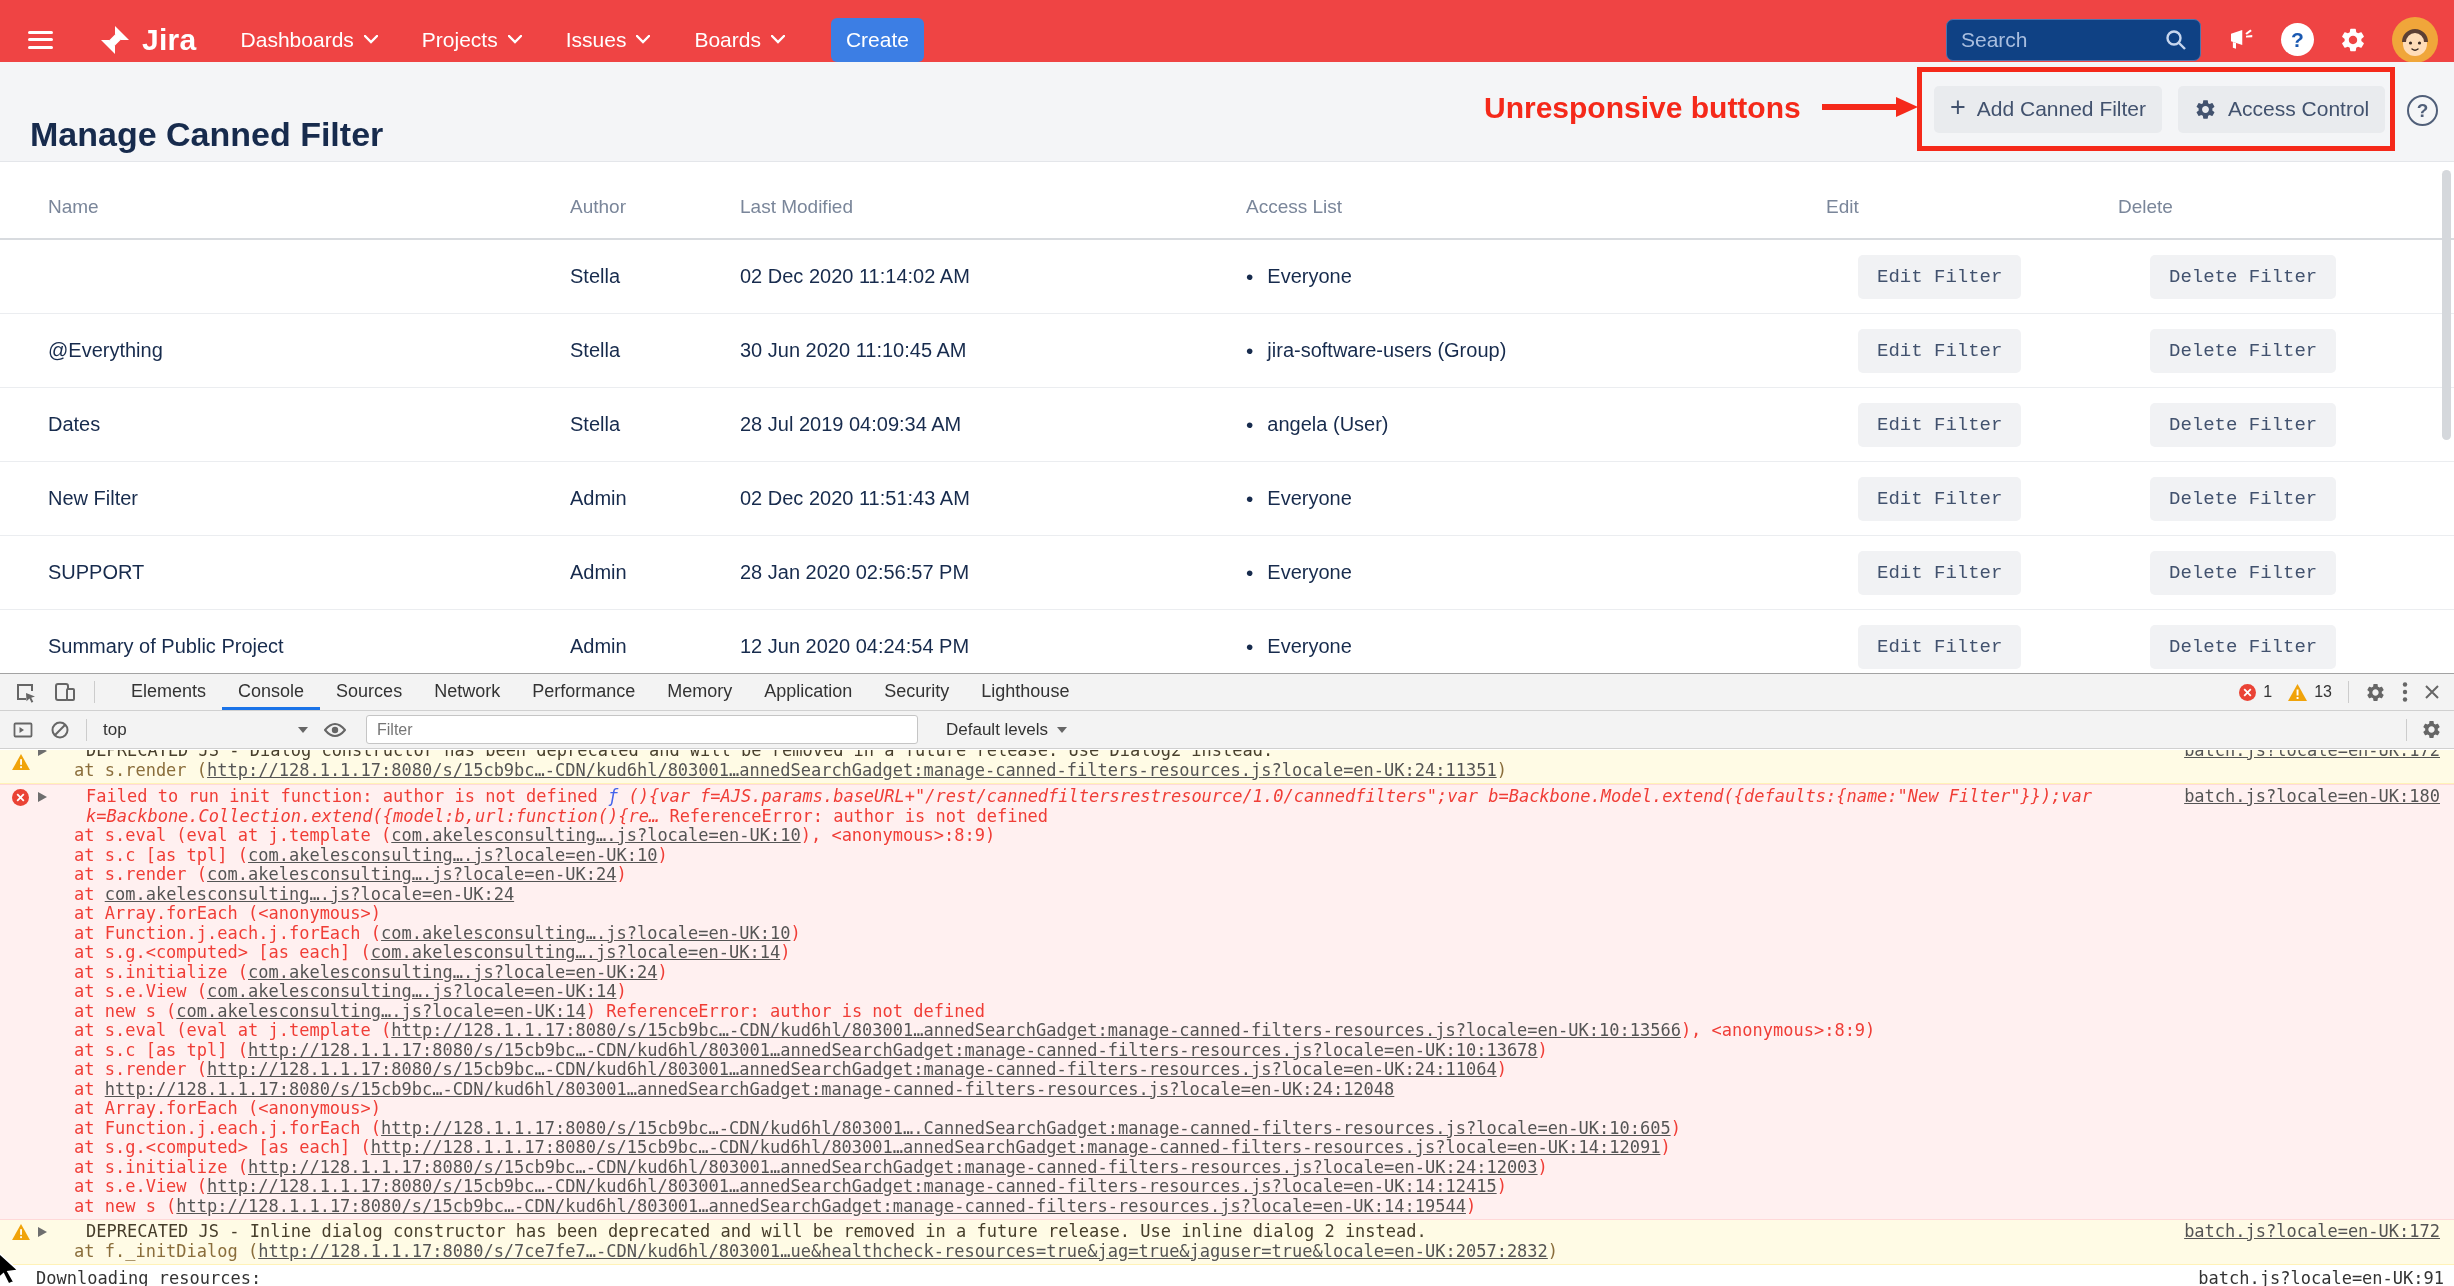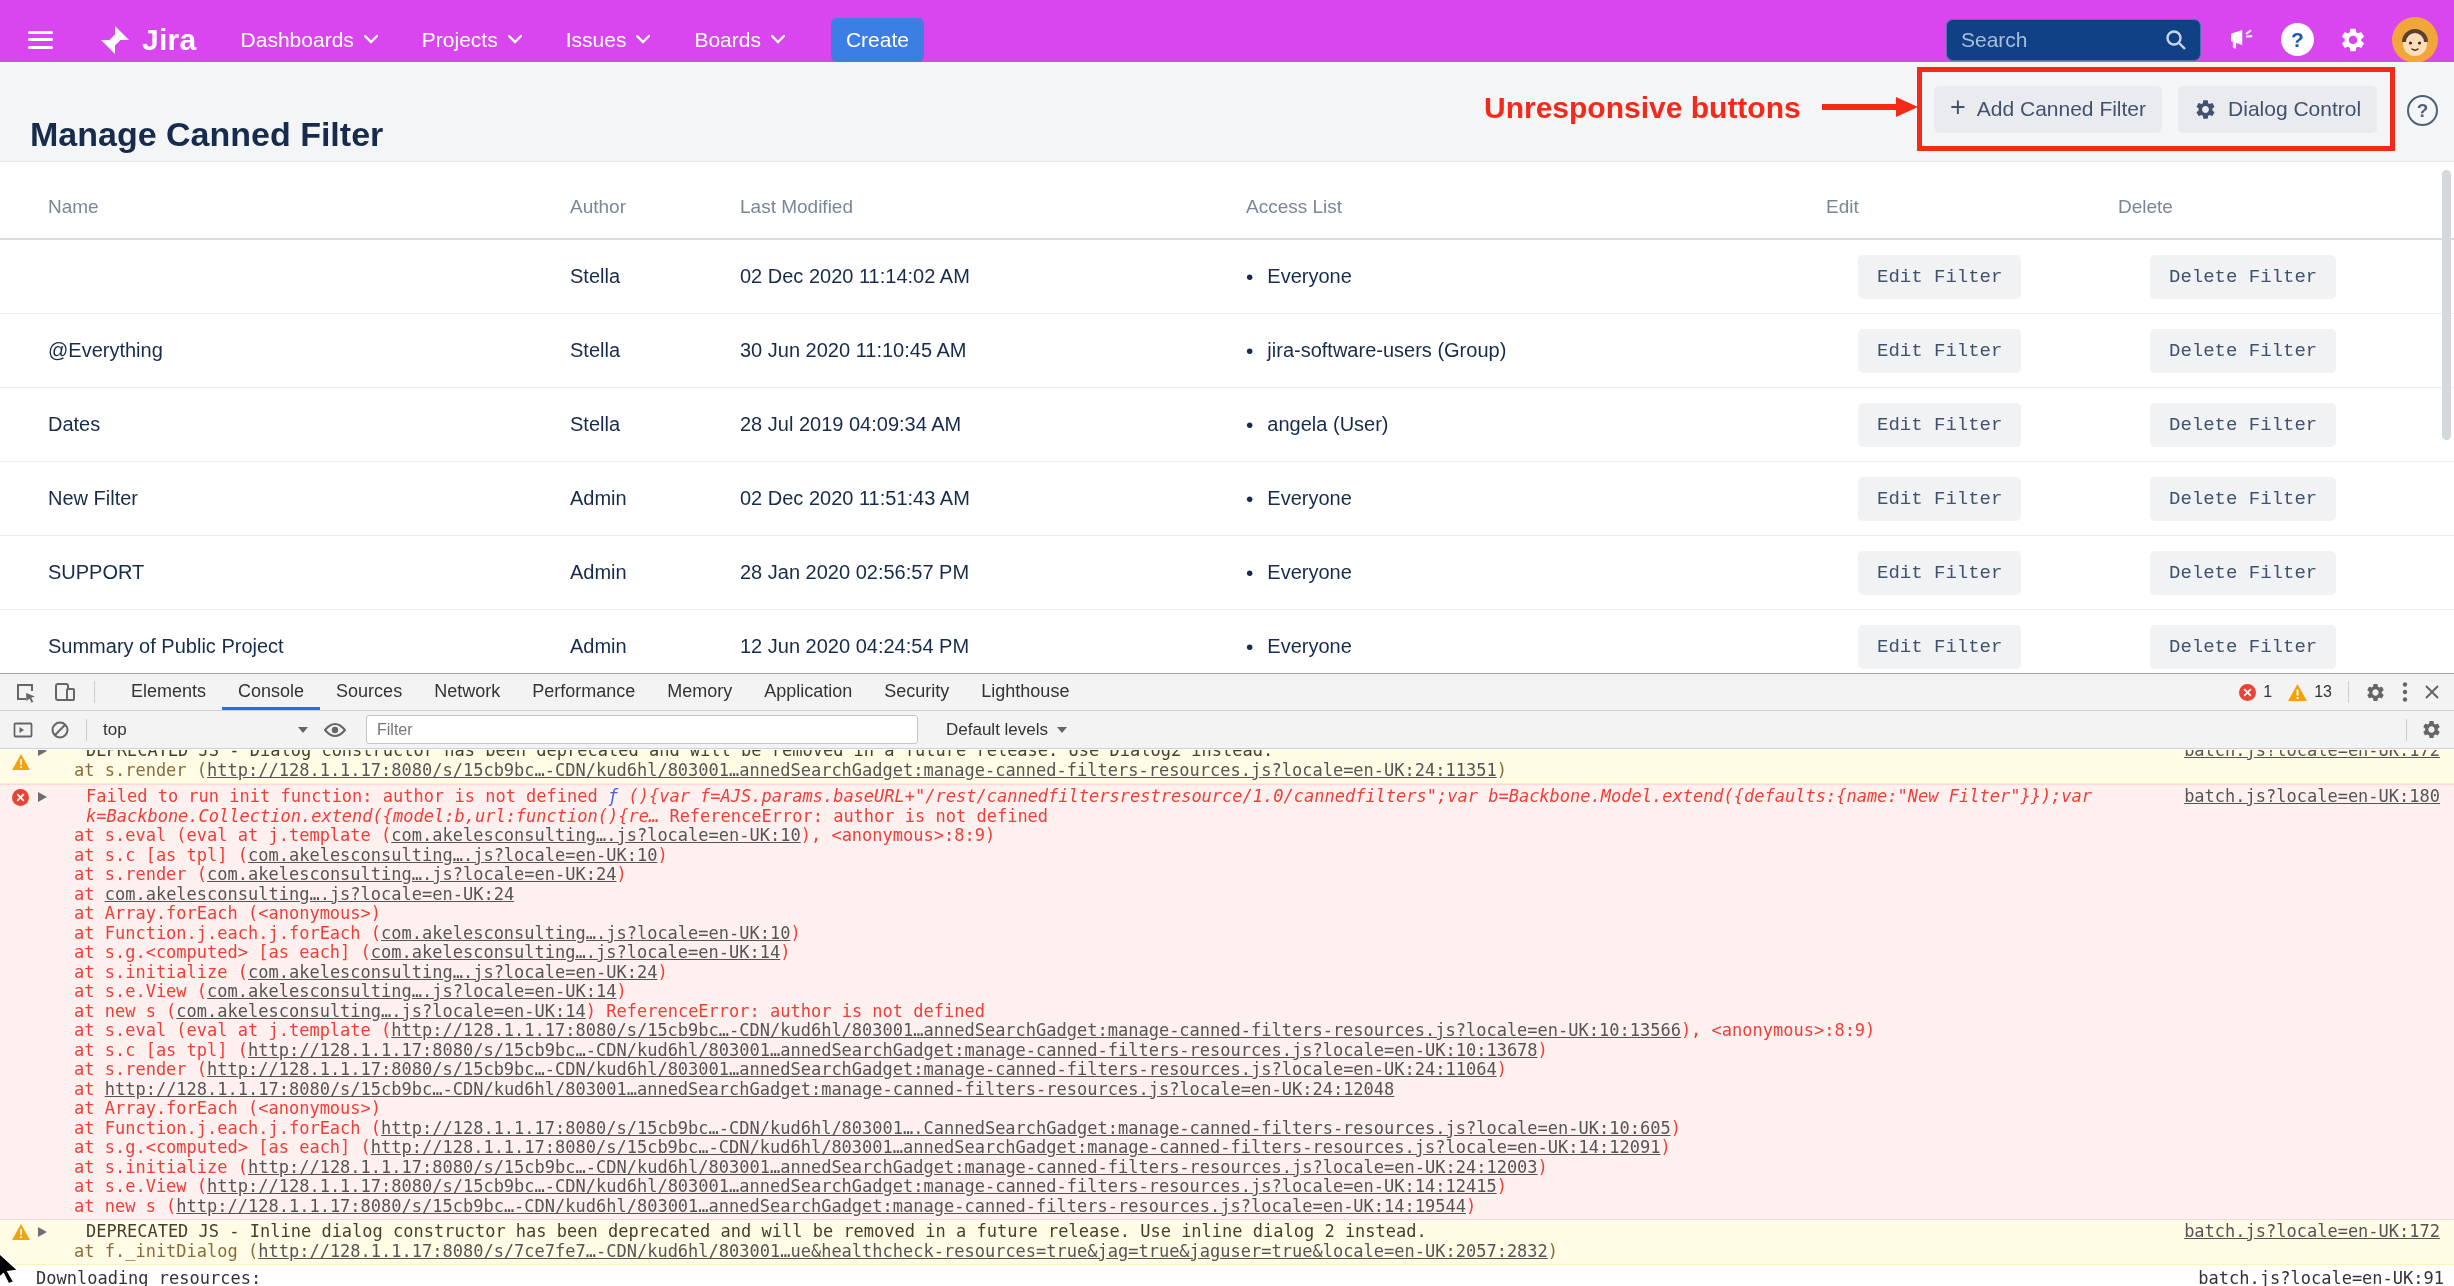--- a/index.html
+++ b/index.html
@@ -1,20 +1,20 @@
 <!DOCTYPE html>
 <html><head>
 <meta charset="utf-8">
 <style>
   html,body{margin:0;padding:0;background:#fff;}
   .screen{position:relative;width:2454px;height:1286px;overflow:hidden;background:#fff;
           font-family:"Liberation Sans",sans-serif;}
 
   
-  .navbar{position:absolute;top:0;left:0;right:0;height:79px;background:#d946ef;
+  .navbar{position:absolute;top:0;left:0;right:0;height:79px;background:#ef4444;
           display:flex;align-items:center;color:#fff;}
   .burger{width:25px;display:flex;flex-direction:column;gap:4.5px;margin-left:28px;cursor:pointer;}
   .burger span{display:block;height:3px;background:#fff;border-radius:2px;}
   .logo{display:flex;align-items:center;gap:9px;margin-left:44px;}
   .logo-text{font-size:30px;font-weight:600;letter-spacing:.3px;}
   .nav-menus{display:flex;align-items:center;gap:44px;margin-left:44px;font-size:21px;}
   .nav-item{display:flex;align-items:center;gap:10px;cursor:pointer;}
   .create-btn{margin-left:46px;background:#3c7ee4;border:none;color:#fff;font-size:21px;
               height:44px;padding:0 15px;border-radius:6px;font-family:inherit;cursor:pointer;}
   .nav-right{margin-left:auto;display:flex;align-items:center;gap:25px;padding-right:16px;}
@@ -191,21 +191,21 @@
     </svg>
     <div class="btn-box">
       <button class="hdr-btn">
         <span class="plus-glyph">+</span>
         <span>Add Canned Filter</span>
       </button>
       <button class="hdr-btn">
         <svg width="23" height="23" viewBox="0 0 24 24" fill="#42526e">
             <use href="#i-gear"></use>
           </svg>
-        <span>Dialog Control</span>
+        <span>Access Control</span>
       </button>
     </div>
     <div class="help-circle">?</div>
   </section>
 
   <section class="table-area">
     <div class="t-header">
         <div class="t-hcell">Name</div>
         <div class="t-hcell">Author</div>
         <div class="t-hcell">Last Modified</div>

